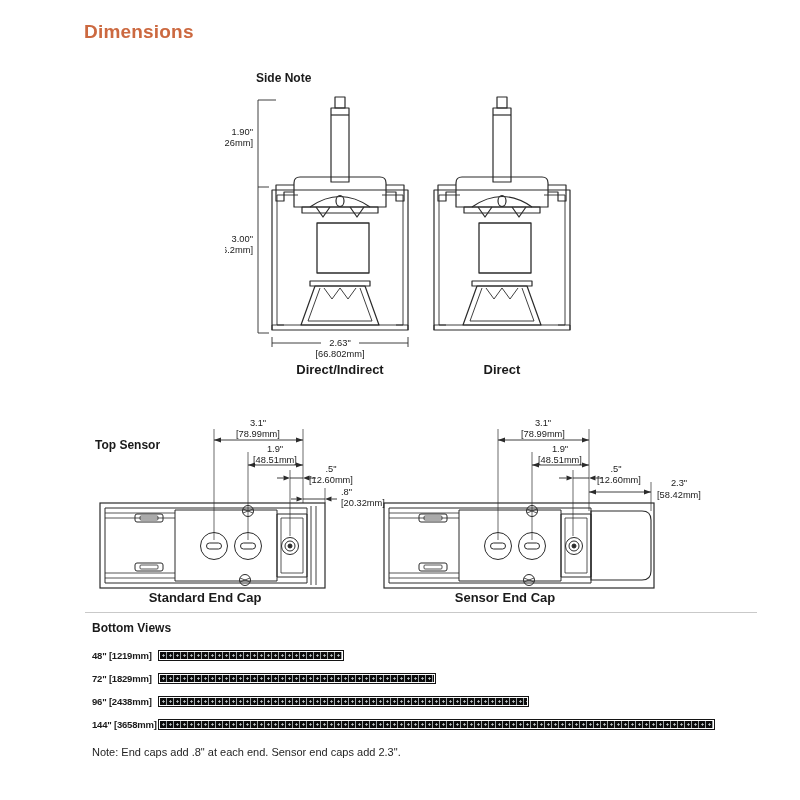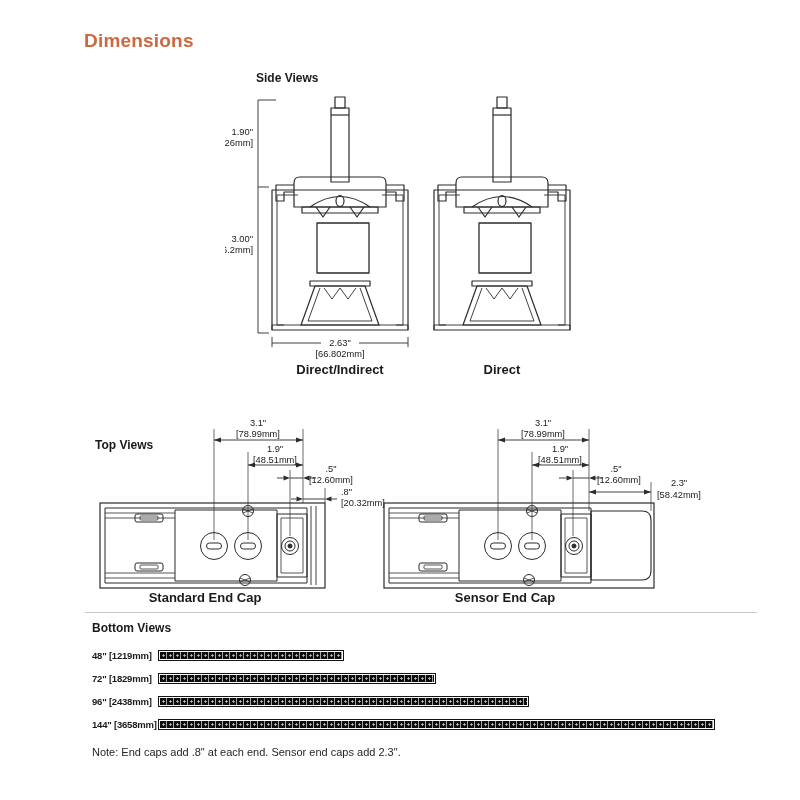--- a/index.html
+++ b/index.html
@@ -1,19 +1,19 @@
 <!DOCTYPE html>
 <html><head>
 <meta charset="utf-8">
 <style>
   html,body{margin:0;padding:0;background:#fff;}
   #page{position:relative;width:800px;height:800px;background:#fff;overflow:hidden;
         font-family:"Liberation Sans",sans-serif;color:#1a1a1a;}
   .abs{position:absolute;}
-  #title{left:84px;top:30px;font-size:19px;font-weight:700;color:#cc6940;letter-spacing:.2px;}
+  #title{left:84px;top:21px;font-size:19px;font-weight:700;color:#cc6940;letter-spacing:.2px;}
   .section-label{font-size:12px;font-weight:700;color:#1a1a1a;}
   #side-views-label{left:256px;top:71px;}
   #top-views-label{left:95px;top:438px;}
   #bottom-views-label{left:92px;top:621px;text-align:right;}
   svg text{font-family:"Liberation Sans",sans-serif;fill:#1a1a1a;}
   .dim-txt{font-size:9.3px;}
   .view-lbl{font-size:13px;font-weight:700;}
   #divider{left:85px;top:612px;width:672px;height:1px;background:#c9c9c9;}
   #bottom-rows{left:92px;top:644px;width:660px;}
   .b-row{display:flex;align-items:center;height:23px;}
@@ -26,21 +26,21 @@
     background-size:7px 100%, auto;}
   #note{left:92px;top:746px;font-size:11px;color:#1f1f1f;}
 </style>
 </head>
 <body>
 
 <div id="page">
 
   <div id="title" class="abs">Dimensions</div>
 
-  <div id="side-views-label" class="abs section-label">Side Views</div>
+  <div id="side-views-label" class="abs section-label">Side Note</div>
 
   <svg class="abs" style="left:225px;top:85px;" width="350" height="310" viewBox="0 0 350 310">
     <defs>
       <g id="sv-fixture" stroke="#2b2b2b" fill="none" stroke-width="1.2" stroke-linejoin="round">
         <rect x="63" y="12" width="10" height="11"></rect>
         <rect x="59" y="23" width="18" height="74"></rect>
         <line x1="59" y1="30" x2="77" y2="30"></line>
         <path d="M22,98 Q22,92 28,92 H108 Q114,92 114,98 V122 H22 Z"></path>
         <path d="M22,100 H4 V116 H12 V107 H22"></path>
         <path d="M114,100 H132 V116 H124 V107 H114"></path>
@@ -72,21 +72,21 @@
     <text class="dim-txt" x="28" y="61" text-anchor="end">[48.26mm]</text>
     <text class="dim-txt" x="28" y="157" text-anchor="end">3.00"</text>
     <text class="dim-txt" x="28" y="168" text-anchor="end">[76.2mm]</text>
     <text class="dim-txt" x="115" y="261" text-anchor="middle">2.63"</text>
     <text class="dim-txt" x="115" y="272" text-anchor="middle">[66.802mm]</text>
 
     <text class="view-lbl" x="115" y="289" text-anchor="middle">Direct/Indirect</text>
     <text class="view-lbl" x="277" y="289" text-anchor="middle">Direct</text>
   </svg>
 
-  <div id="top-views-label" class="abs section-label">Top Views</div>
+  <div id="top-views-label" class="abs section-label">Top Sensor</div>
 
   <svg class="abs" style="left:95px;top:402px;" width="650" height="210" viewBox="0 0 650 210">
     <defs>
       <g id="tv-core" stroke="#2b2b2b" fill="none" stroke-width="1" stroke-linejoin="round">
         <rect x="10" y="106" width="202" height="75"></rect>
         <path d="M10,111 H80 M10,116 H80 M10,171 H80 M10,176 H80" stroke-width="0.8"></path>
         <rect x="40" y="112" width="28" height="8" rx="2"></rect>
         <rect x="45" y="114" width="18" height="4" rx="1" stroke-width="0.8"></rect>
         <rect x="40" y="161" width="28" height="8" rx="2"></rect>
         <rect x="45" y="163" width="18" height="4" rx="1" stroke-width="0.8"></rect>

